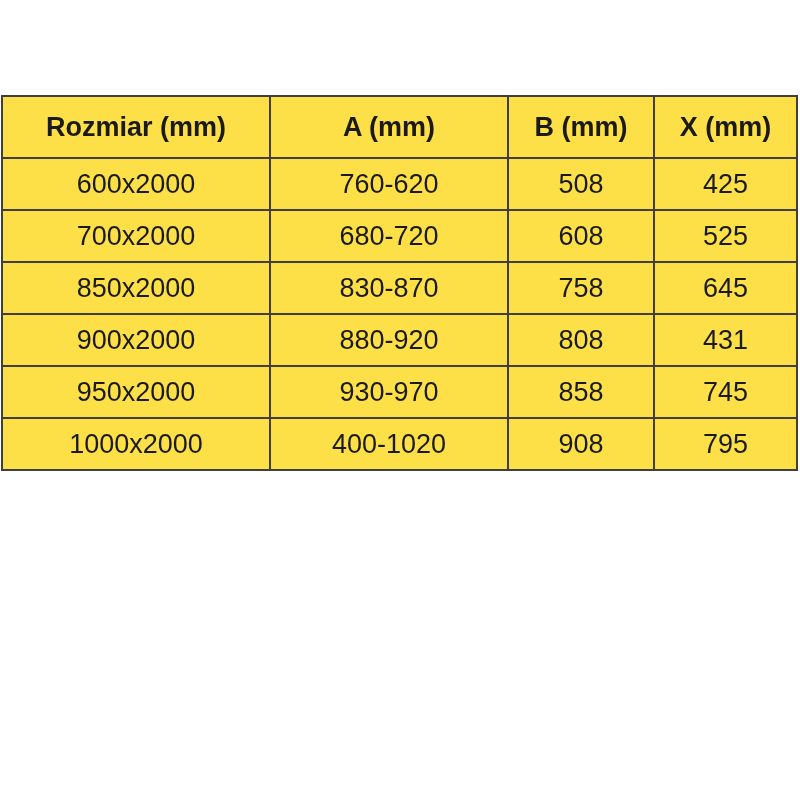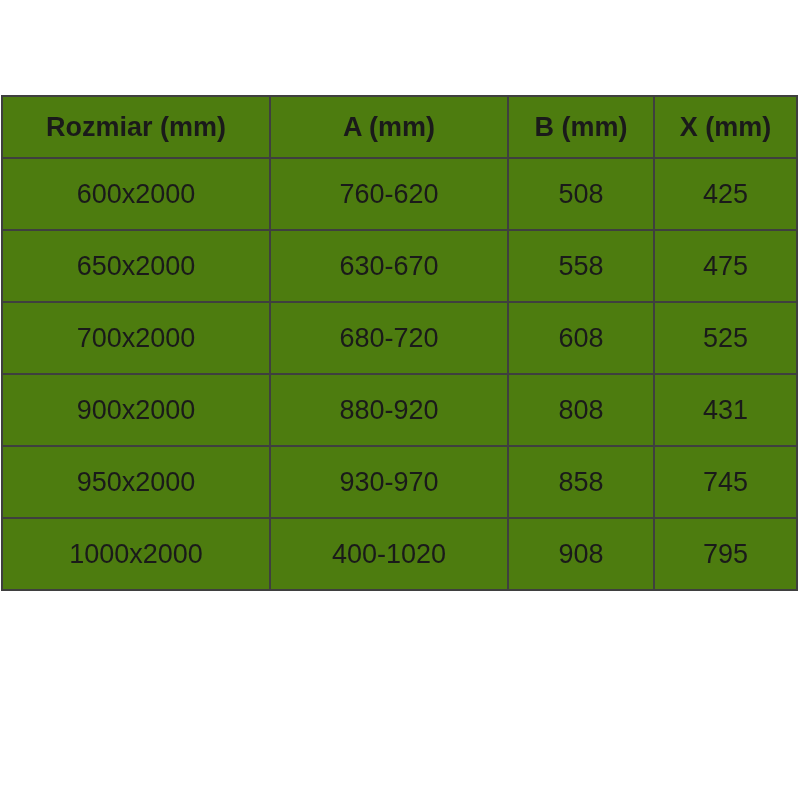--- a/index.html
+++ b/index.html
@@ -17,39 +17,39 @@
     background: #ffffff;
     overflow: hidden;
   }
   table.size-table {
     position: absolute;
     left: 1px;
     top: 95px;
     width: 795px;
     border-collapse: collapse;
     table-layout: fixed;
-    background: #4d7c0f;
+    background: #fde047;
   }
   table.size-table col.c1 { width: 268px; }
   table.size-table col.c2 { width: 238px; }
   table.size-table col.c3 { width: 146px; }
   table.size-table col.c4 { width: 143px; }
   table.size-table th,
   table.size-table td {
     border: 2px solid #3f3f3f;
     text-align: center;
     vertical-align: middle;
     color: #1a1a1a;
     font-size: 27px;
     padding: 0;
     overflow: hidden;
     white-space: nowrap;
   }
   table.size-table thead tr { height: 62px; }
-  table.size-table tbody tr { height: 72px; }
+  table.size-table tbody tr { height: 52px; }
   table.size-table th {
     font-weight: bold;
   }
 </style>
 </head>
 <body>
 
 <div class="stage">
   <table class="size-table">
     <colgroup>
@@ -67,30 +67,30 @@
       </tr>
     </thead>
     <tbody id="table-body">
         <tr>
           <td>600x2000</td>
           <td>760-620</td>
           <td>508</td>
           <td>425</td>
         </tr>
         <tr>
-          <td>650x2000</td>
-          <td>630-670</td>
-          <td>558</td>
-          <td>475</td>
-        </tr>
-        <tr>
           <td>700x2000</td>
           <td>680-720</td>
           <td>608</td>
           <td>525</td>
+        </tr>
+        <tr>
+          <td>850x2000</td>
+          <td>830-870</td>
+          <td>758</td>
+          <td>645</td>
         </tr>
         <tr>
           <td>900x2000</td>
           <td>880-920</td>
           <td>808</td>
           <td>431</td>
         </tr>
         <tr>
           <td>950x2000</td>
           <td>930-970</td>

